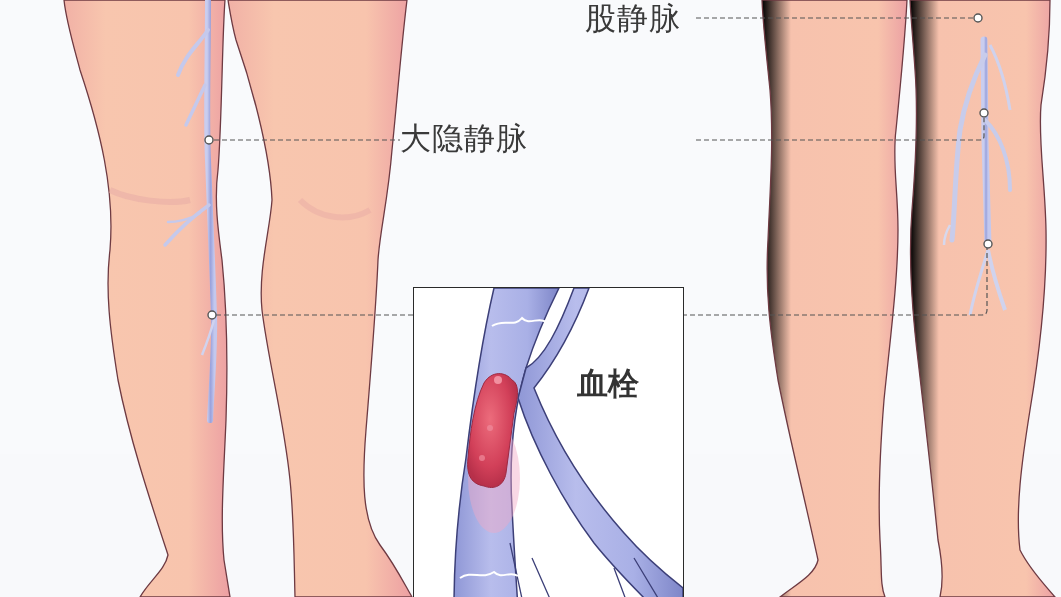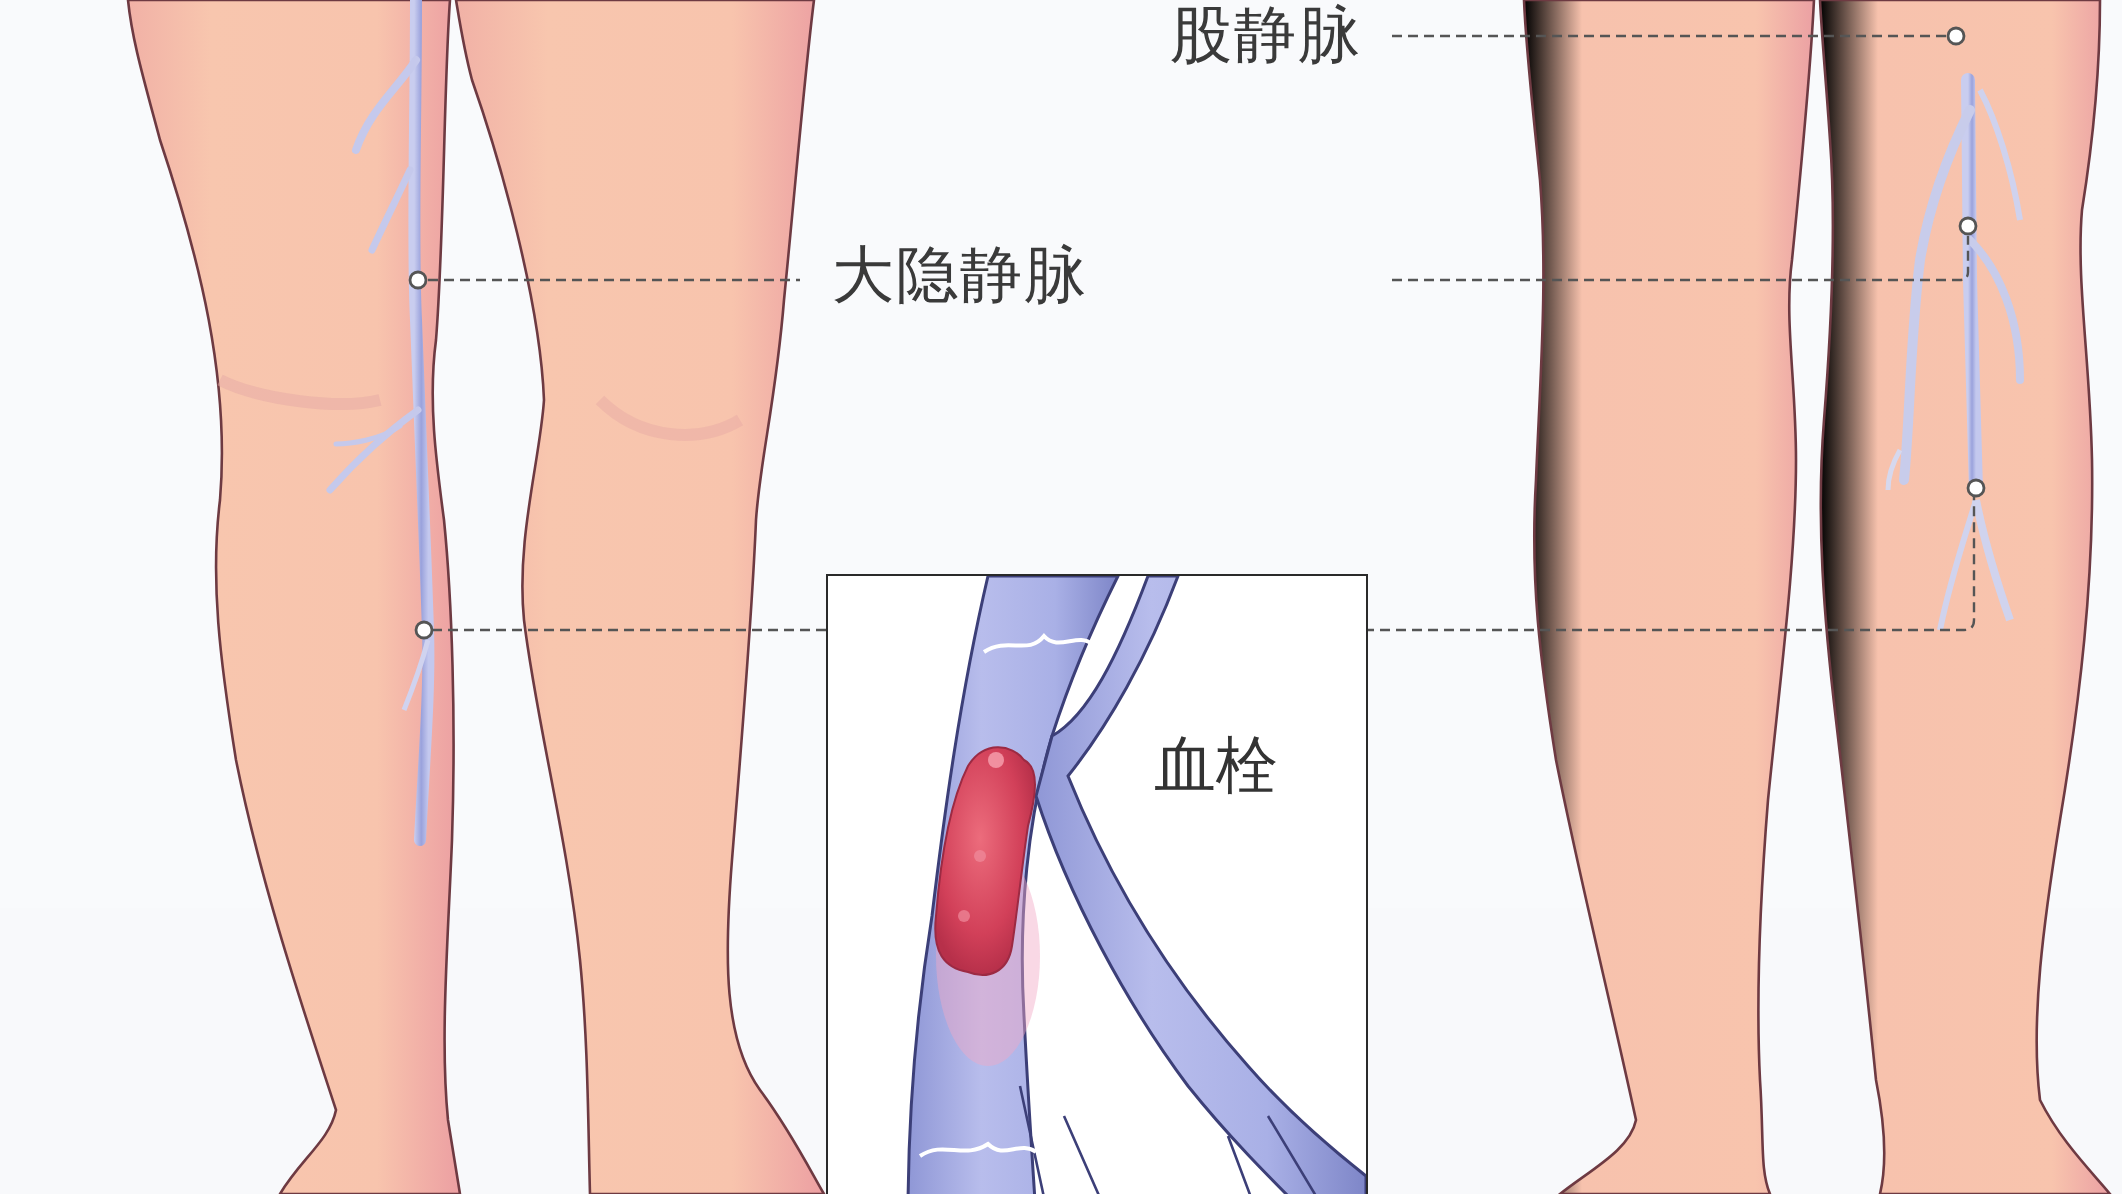--- a/index.html
+++ b/index.html
@@ -2,21 +2,21 @@
 <html><head>
 <meta charset="utf-8">
 <style>
   html, body { margin:0; padding:0; }
   body { width:1061px; height:597px; overflow:hidden; background:#f8f9fb; font-family:"DejaVu Sans", sans-serif; }
   .stage { position:relative; width:1061px; height:454px; background:#f9fafc; }
   svg.art { position:absolute; left:0; top:0; width:1061px; height:597px; }
   .label { position:absolute; color:#3a3a3a; font-size:31px; line-height:1; white-space:nowrap; letter-spacing:1px; font-family:"DejaVu Sans", sans-serif; }
   .inset { position:absolute; left:413px; top:287px; width:269px; height:320px; border:1.5px solid #2a2a2a; background:#ffffff; overflow:hidden; }
   .inset svg { position:absolute; left:0; top:0; width:269px; height:320px; }
-  .inset-label { position:absolute; left:163px; top:80px; color:#333; font-size:31px; line-height:1; font-family:"DejaVu Sans", sans-serif; }
+  .inset-label { position:absolute; left:163px; top:80px; color:#333; font-size:31px; line-height:1; font-family:"DejaVu Sans", sans-serif;font-weight:bold; }
 </style>
 </head>
 <body>
 
 <div class="stage">
 
   <svg class="art" viewBox="0 0 1061 597">
     <defs>
       <linearGradient id="skinL" x1="0" x2="1" y1="0" y2="0">
         <stop offset="0" stop-color="#f1b1a6"></stop>
@@ -84,21 +84,21 @@
     <g fill="#fff" stroke="#555" stroke-width="1.4">
       <circle cx="978" cy="18" r="4"></circle>
       <circle cx="209" cy="140" r="4"></circle>
       <circle cx="212" cy="315" r="4"></circle>
       <circle cx="984" cy="113" r="4"></circle>
       <circle cx="988" cy="244" r="4"></circle>
     </g>
   </svg>
 
   <div class="label" style="left:585px; top:3px;">股静脉</div>
-  <div class="label" style="left:400px; top:123px;margin-left:16px;">大隐静脉</div>
+  <div class="label" style="left:400px; top:123px;">大隐静脉</div>
 
   <div class="inset">
     <svg viewBox="0 0 269 320">
       <defs>
         <linearGradient id="vessel" x1="0" x2="1">
           <stop offset="0" stop-color="#8f97d6"></stop>
           <stop offset="0.35" stop-color="#b8bdec"></stop>
           <stop offset="0.7" stop-color="#a9b0e6"></stop>
           <stop offset="1" stop-color="#7e86c8"></stop>
         </linearGradient>

